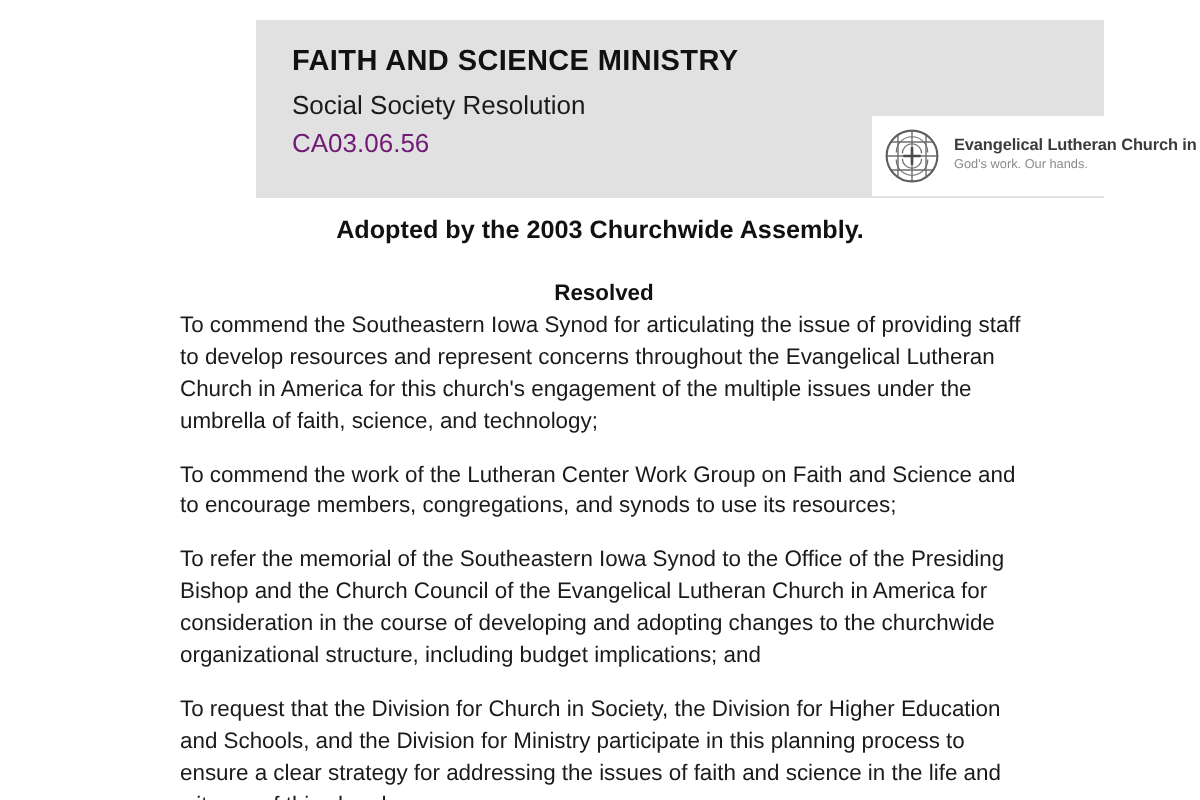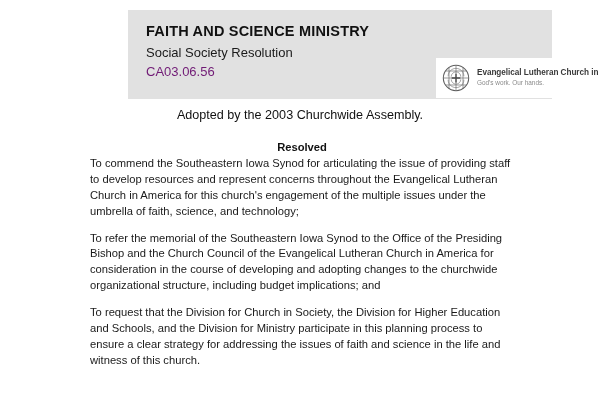--- a/index.html
+++ b/index.html
@@ -116,21 +116,21 @@
   }
 
   
   .adopted-line {
     position: absolute;
     left: 88px;
     top: 108px;
     width: 424px;
     text-align: center;
     font-size: 12.6px;
-    font-weight: normal;
+    font-weight: bold;
     color: #111111;
   }
 
   .body-col {
     position: absolute;
     left: 90px;
     top: 140px;
     width: 424px;
   }
 
@@ -214,17 +214,18 @@
       </span>
     </div>
   </div>
 
   <div class="adopted-line">Adopted by the 2003 Churchwide Assembly.</div>
 
   <div class="body-col">
     <div class="resolved-heading">Resolved</div>
 
     <p class="para">To commend the Southeastern Iowa Synod for articulating the issue of providing staff to develop resources and represent concerns throughout the Evangelical Lutheran Church in America for this church's engagement of the multiple issues under the umbrella of faith, science, and technology;</p>
+    <p class="para">To commend the work of the Lutheran Center Work Group on Faith and Science and to encourage members, congregations, and synods to use its resources;</p>
     <p class="para">To refer the memorial of the Southeastern Iowa Synod to the Office of the Presiding Bishop and the Church Council of the Evangelical Lutheran Church in America for consideration in the course of developing and adopting changes to the churchwide organizational structure, including budget implications; and</p>
     <p class="para">To request that the Division for Church in Society, the Division for Higher Education and Schools, and the Division for Ministry participate in this planning process to ensure a clear strategy for addressing the issues of faith and science in the life and witness of this church.</p>
   </div>
 
 </div>
 
 </body></html>

